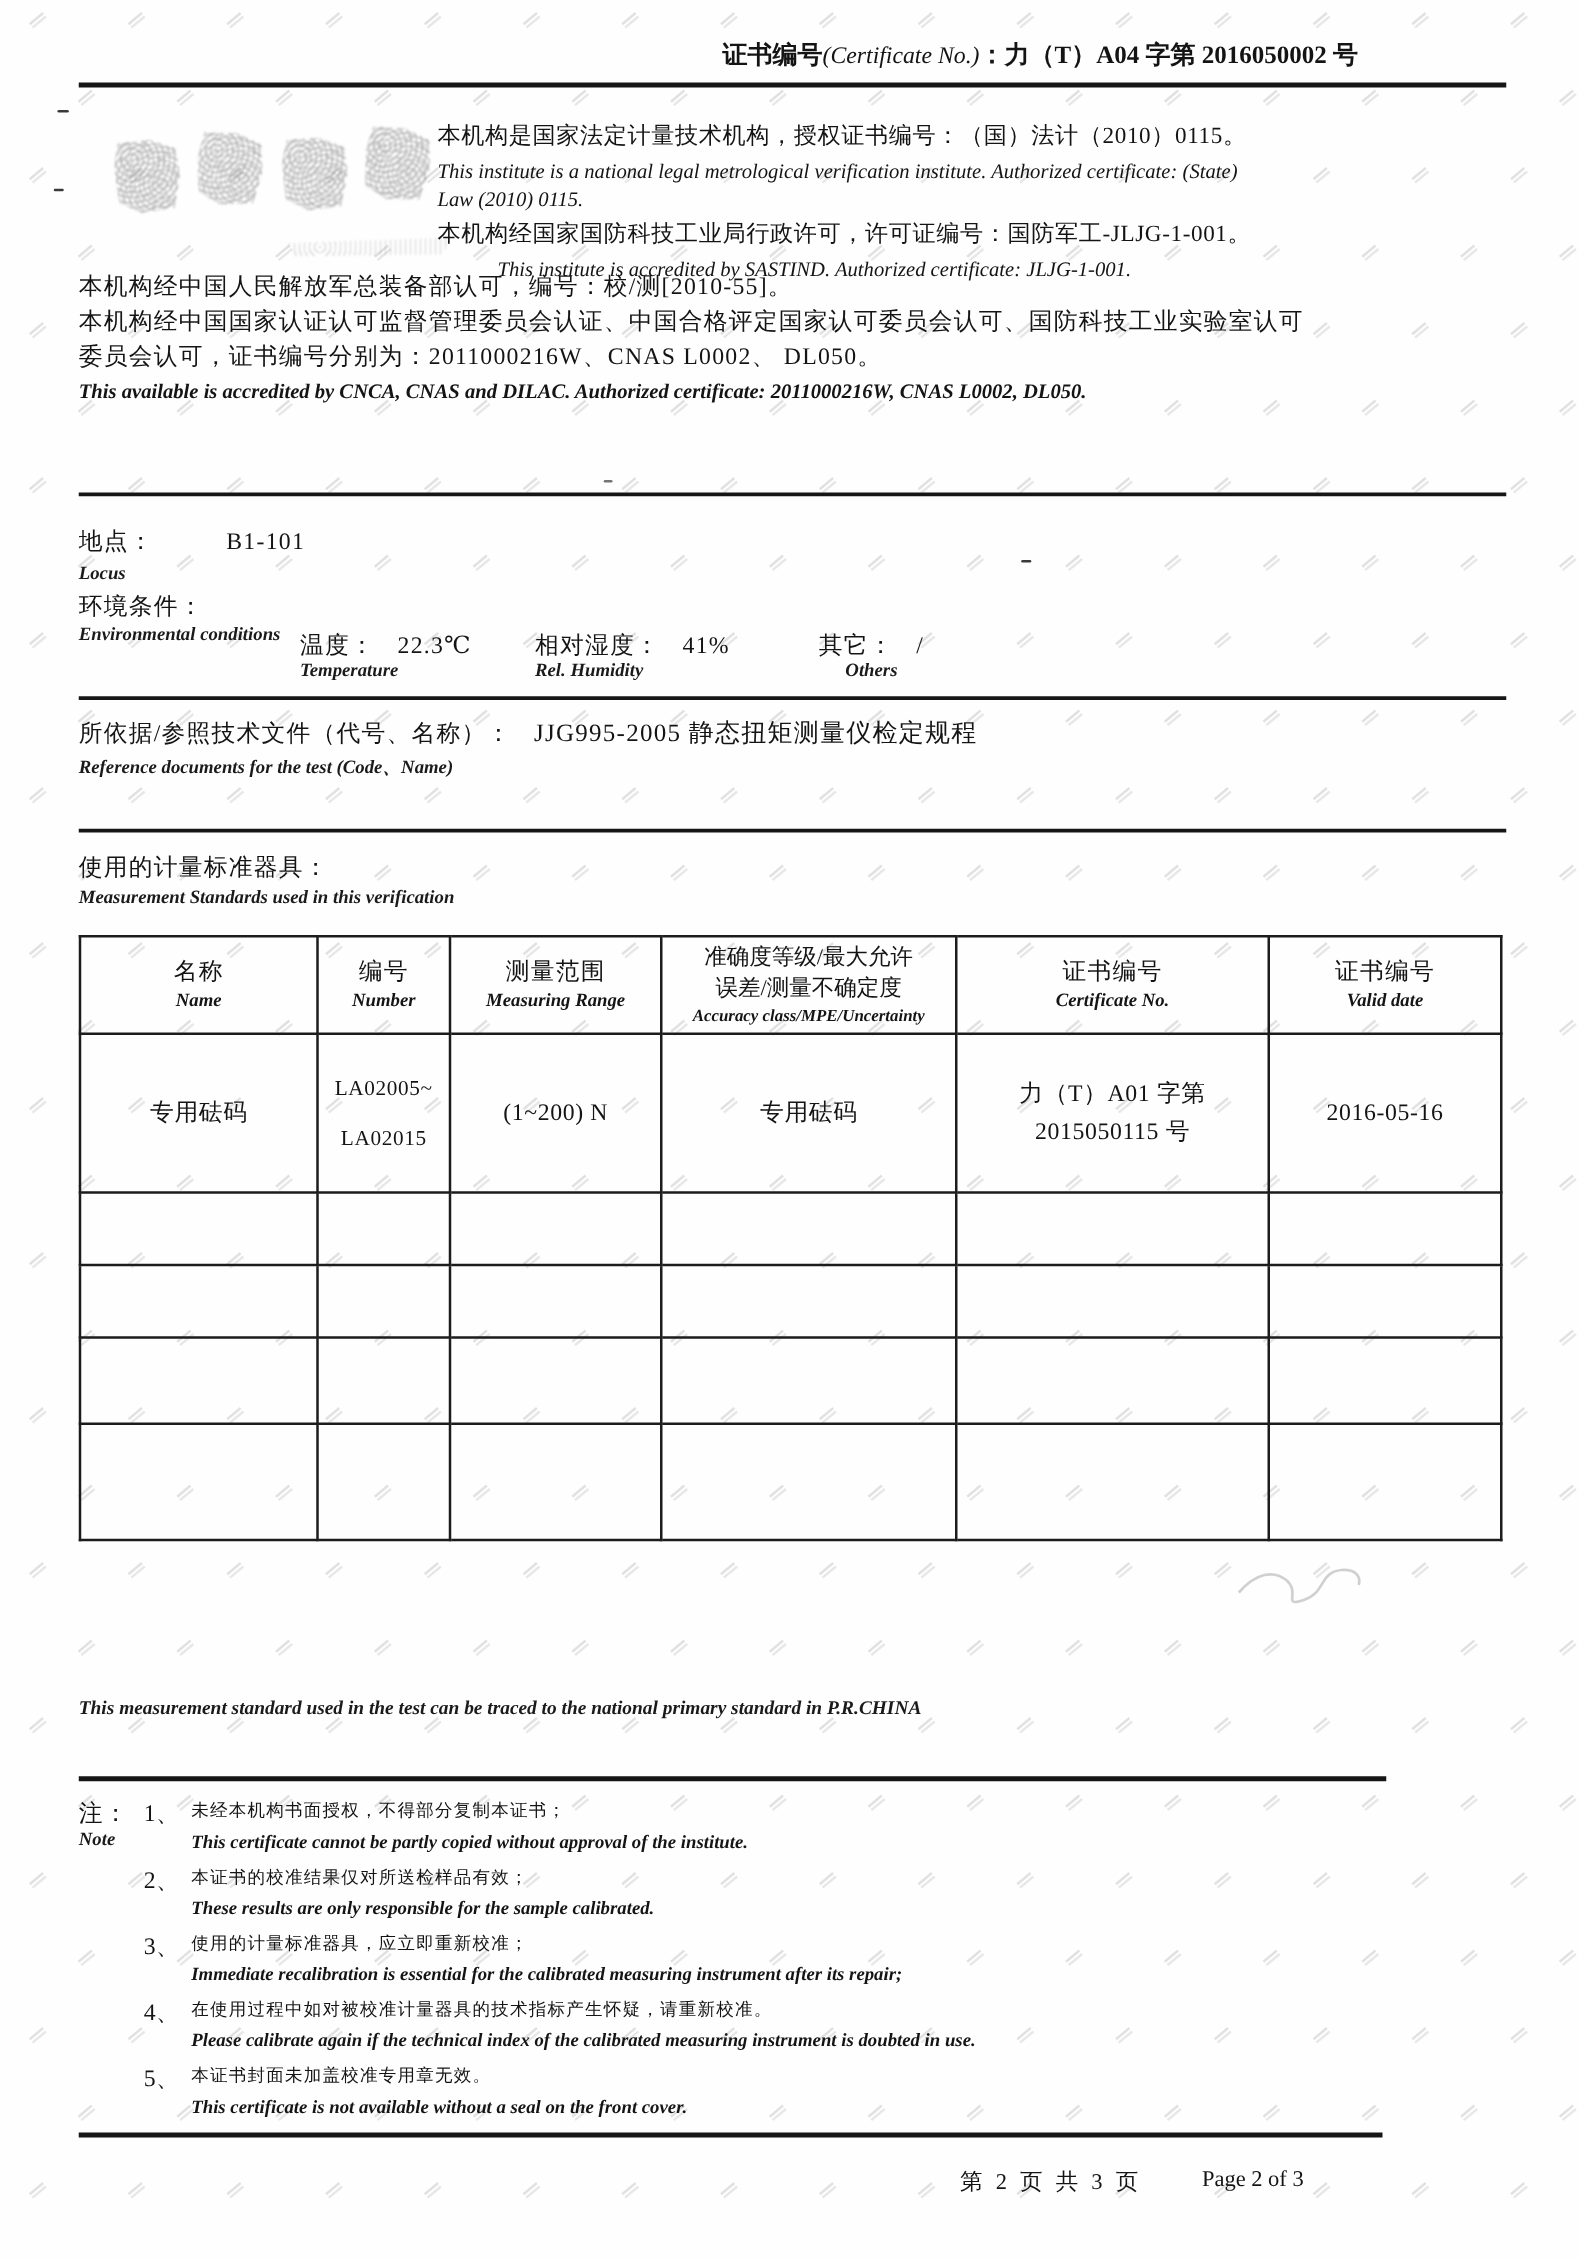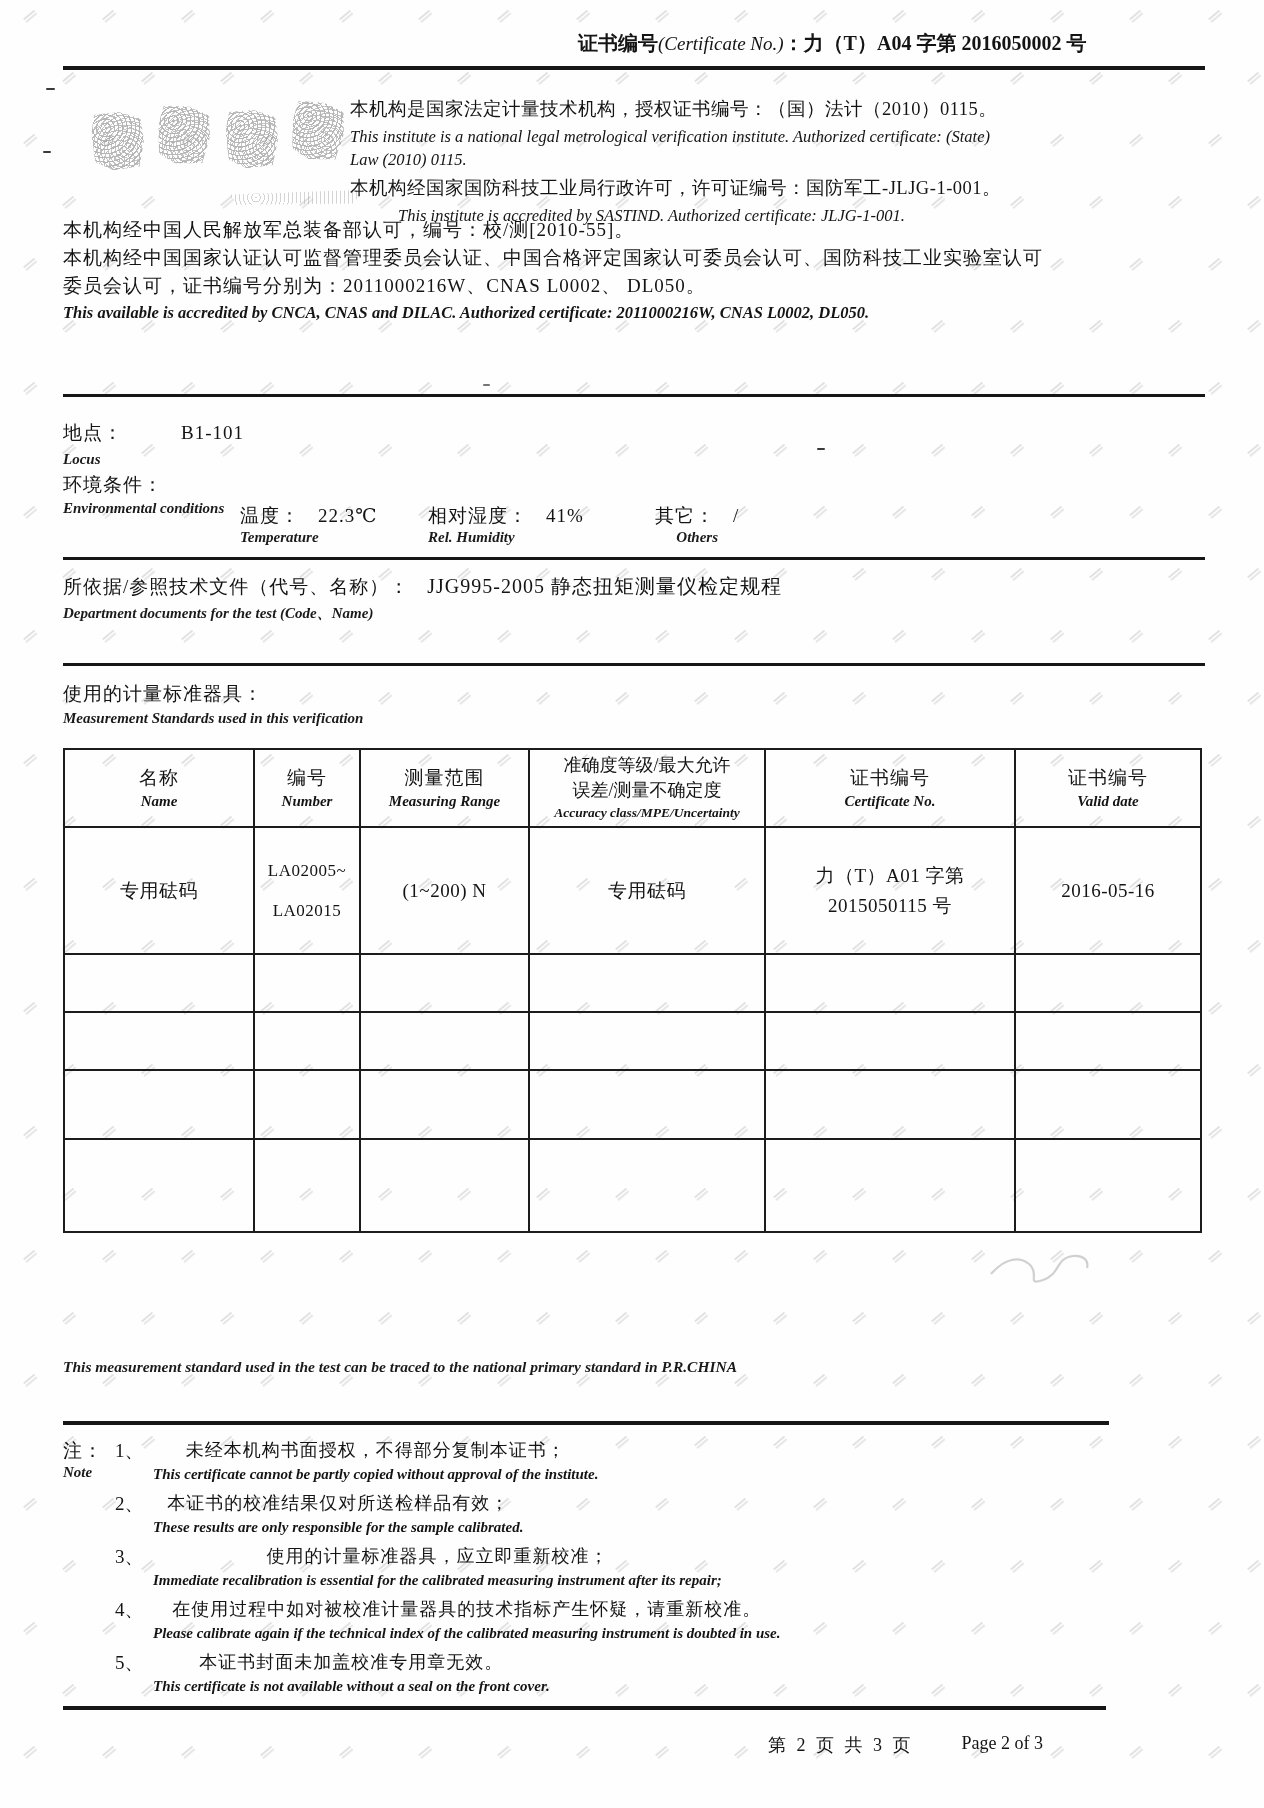--- a/index.html
+++ b/index.html
@@ -59,21 +59,21 @@
   table.std td{font-size:19px;letter-spacing:.5px;}
   .pre{white-space:pre-line;line-height:30px;}
   .tr-head{height:78px;}.tr-r1{height:83px;}.tr-r2{height:127px;}
   .tr-e1{height:58px;}.tr-e2{height:58px;}.tr-e3{height:69px;}.tr-e4{height:93px;}
   
   #notes{position:absolute;left:63px;top:1438px;width:1010px;}
   .notes-label{position:absolute;left:0;top:0;}
   .notes-items{margin-left:52px;}
   .note-item{display:flex;}
   .note-num{width:38px;font-size:19px;flex:none;}
-  .note-zh{font-size:18px;line-height:24px;letter-spacing:1px;text-align:center;}
+  .note-zh{font-size:14px;line-height:24px;letter-spacing:1px;}
   .note-en{font-style:italic;font-weight:bold;font-size:15px;line-height:21px;margin:2px 0 6px 0;}
   
   .footer{position:absolute;left:768px;top:1733px;display:flex;gap:48px;font-size:18px;white-space:nowrap;}
   .footer .zh-pg{letter-spacing:3px;}
   
   .dash{position:absolute;background:#3a3a3a;height:2px;border-radius:1px;}
   .scribble{position:absolute;left:985px;top:1228px;z-index:2;opacity:.65;}
 </style>
 </head>
 <body>
@@ -610,21 +610,21 @@
       <div class="en">Others</div>
     </div>
 
     <div class="rule" style="left:63px;top:557px;width:1142px;height:3px;"></div>
 
     <div class="abs" style="left:63px;top:573px;">
       <div>
         <span class="zh">所依据/参照技术文件（代号、名称）：</span>
         <span class="zh" style="font-size:20px;margin-left:14px;">JJG995-2005 静态扭矩测量仪检定规程</span>
       </div>
-      <div class="en" style="margin-top:4px;">Department documents for the test (Code、Name)</div>
+      <div class="en" style="margin-top:4px;">Reference documents for the test (Code、Name)</div>
     </div>
 
     <div class="rule" style="left:63px;top:663px;width:1142px;height:3px;"></div>
 
     <div class="abs" style="left:63px;top:681px;">
       <div class="zh">使用的计量标准器具：</div>
       <div class="en" style="margin-top:3px;">Measurement Standards used in this verification</div>
     </div>
 
     <table class="std">

